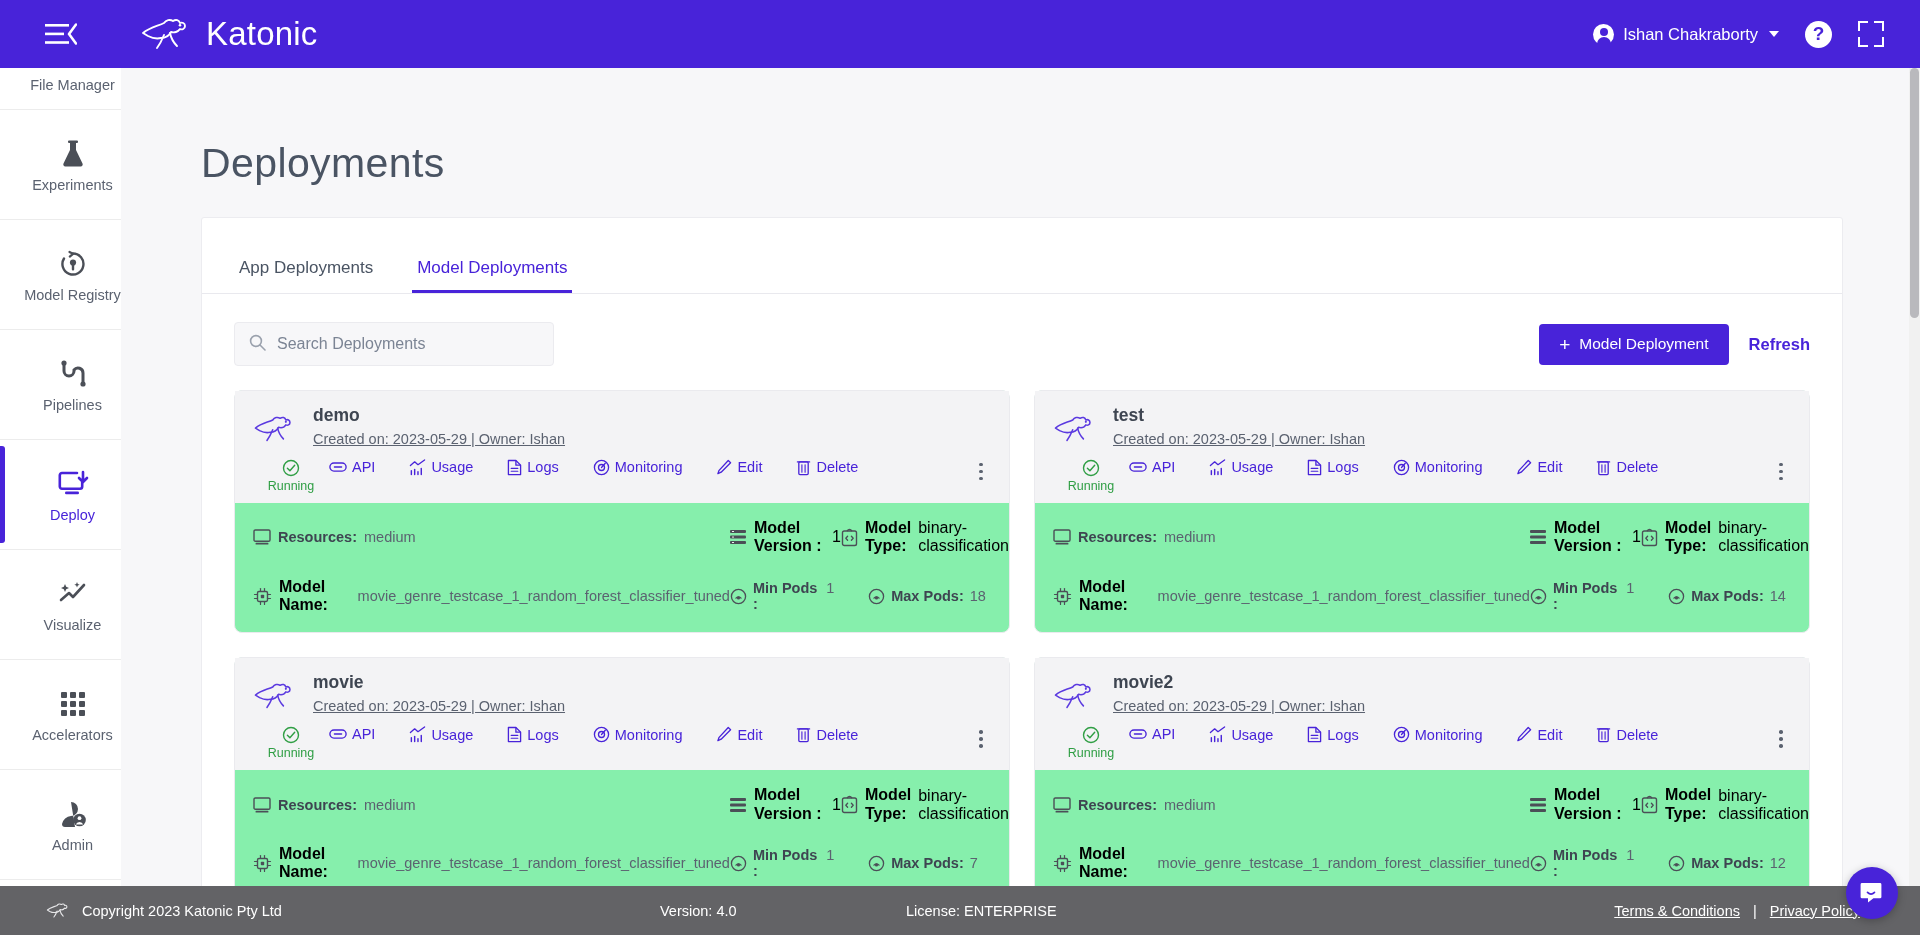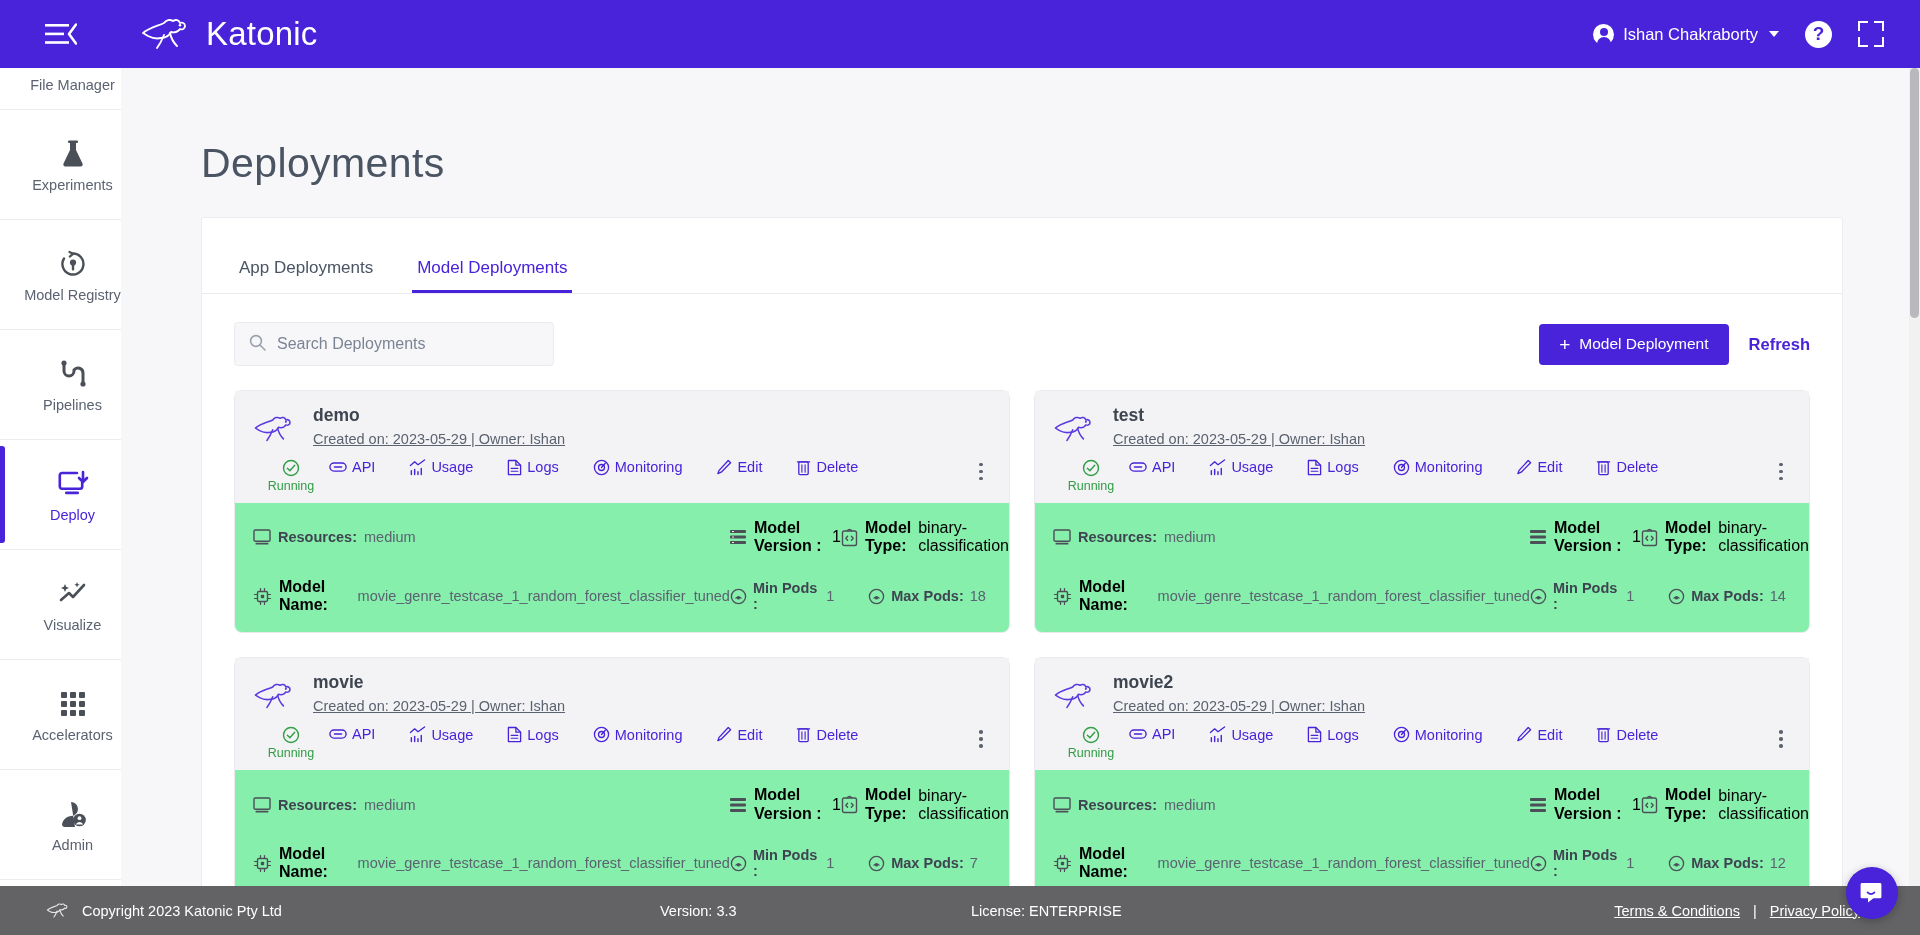--- a/index.html
+++ b/index.html
@@ -126,31 +126,31 @@
   .fld { display: flex; align-items: center; gap: 7px; font-size: 14.5px; color: #3e4551; }
   .fld .k { font-weight: bold; }
   .fld .v { color: #5b6270; font-weight: normal; }
   .k2 { font-weight: bold; line-height: 1.15; }
   .ico { flex: 0 0 auto; display: flex; align-items: center; justify-content: center; }
   .spacer { flex: 1; }
   .w-ver { width: 112px; display: flex; align-items: center; gap: 7px; }
   .w-type { width: 150px; display: flex; align-items: center; gap: 7px; }
   .mdl-name { display: flex; align-items: center; gap: 7px; min-width: 0; }
   .mn-val { font-size: 14.5px; color: #5b6270; }
-  .pods { display: flex; align-items: center; gap: 6px; font-size: 14.5px; color: #3e4551; font-weight: bold; }
+  .pods { display: flex; gap: 6px; font-size: 14.5px; color: #3e4551; font-weight: bold; }
   .pods .v { font-weight: normal; color: #5b6270; }
 
   
   .footer {
     position: absolute; left: 0; bottom: 0; width: 1920px; height: 49px;
     background: #636366; display: flex; align-items: center; color: #fff; font-size: 14.5px;
   }
   .f-copy { display: flex; align-items: center; gap: 10px; margin-left: 46px; }
   .f-ver { position: absolute; left: 660px; }
-  .f-lic { position: absolute; left: 971px; }
+  .f-lic { position: absolute; left: 906px; }
   .f-links { position: absolute; right: 60px; display: flex; align-items: center; gap: 13px; }
   .f-links a { color: #fff; text-decoration: underline; cursor: pointer; }
   .f-sep { color: #fff; }
 
   .chat-bubble {
     position: absolute; right: 22px; bottom: 16px; width: 52px; height: 52px;
     border-radius: 50%; background: #4823d9; display: flex; align-items: center; justify-content: center;
     cursor: pointer; box-shadow: 0 2px 8px rgba(0,0,0,.25);
   }
   .scrollbar {
@@ -1031,21 +1031,21 @@
 <div class="footer">
   <div class="f-copy">
     <svg width="26" height="19" viewBox="0 0 56 34" aria-hidden="true">
       <path d="M3 16 C10 10 18 9 24 6 C26 3 30 2 33 4 C36 2 39 3 40 6 C42 5 45 6 45 9 C45 12 42 13 40 12
                C38 15 34 16 31 15 C29 19 25 21 21 21 C17 22 12 21 8 19 Z" fill="none" stroke="#e6e6e8" stroke-width="2.4" stroke-linejoin="round"></path>
       <path d="M24 18 C22 23 20 27 17 31" fill="none" stroke="#e6e6e8" stroke-width="2.4" stroke-linecap="round"></path>
       <path d="M30 16 C31 21 33 25 37 29" fill="none" stroke="#e6e6e8" stroke-width="2.4" stroke-linecap="round"></path>
     </svg>
     <span>Copyright 2023 Katonic Pty Ltd</span>
   </div>
-  <span class="f-ver">Version: 3.3</span>
+  <span class="f-ver">Version: 4.0</span>
   <span class="f-lic">License: ENTERPRISE</span>
   <div class="f-links">
     <a>Terms &amp; Conditions</a>
     <span class="f-sep">|</span>
     <a>Privacy Policy</a>
   </div>
 </div>
 
 <div class="chat-bubble">
   <svg width="26" height="26" viewBox="0 0 26 26" aria-hidden="true">

